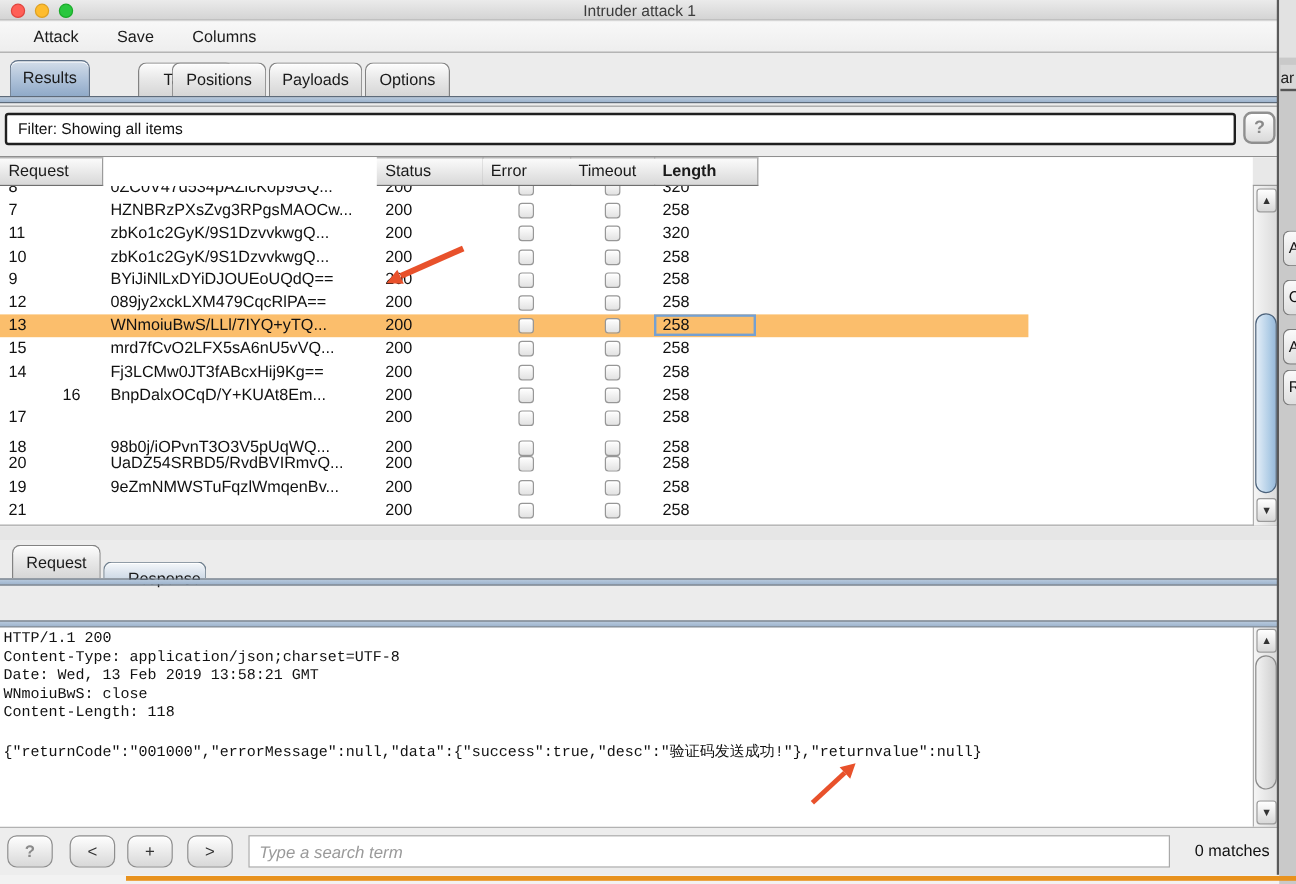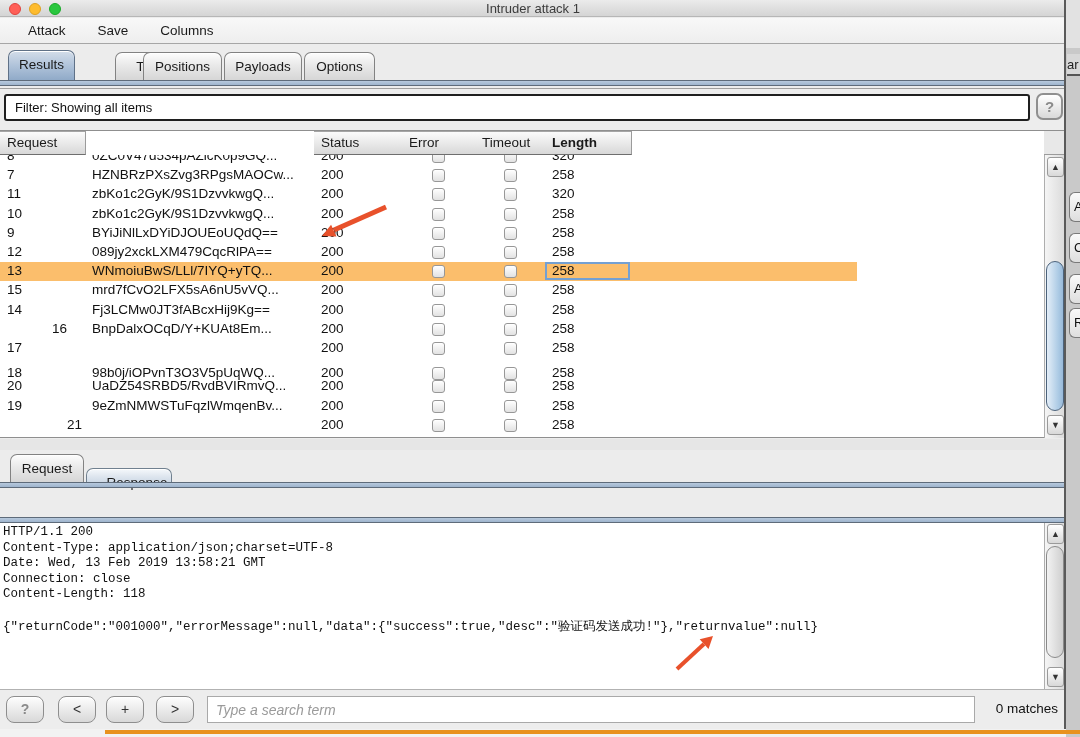--- a/index.html
+++ b/index.html
@@ -271,21 +271,21 @@
           <div class="row" style="top: 241.6px;">
             <div class="cell" style="left: 7px; width: 75px;">19</div>
             <div class="cell" style="left: 92px; width: 218px;">9eZmNMWSTuFqzlWmqenBv...</div>
             <div class="cell" style="left: 321px; width: 80px;">200</div>
             <div class="cell" style="left: 552px; width: 78px;">258</div>
             <div class="cell" style="left: 638px; width: 215px;"></div>
             <span class="checkbox" style="left: 432px; top: 3px;"></span>
             <span class="checkbox" style="left: 504px; top: 3px;"></span>
           </div>
           <div class="row" style="top: 260.8px;">
-            <div class="cell" style="left: 7px; width: 75px; text-align: right;">21</div>
+            <div class="cell" style="left: 7px; width: 75px;">21</div>
             <div class="cell" style="left: 321px; width: 80px;">200</div>
             <div class="cell" style="left: 552px; width: 78px;">258</div>
             <div class="cell" style="left: 638px; width: 215px;"></div>
             <span class="checkbox" style="left: 432px; top: 3px;"></span>
             <span class="checkbox" style="left: 504px; top: 3px;"></span>
           </div>
         </div>
       <div class="vscroll" style="top:24px;height:283px;">
         <div class="sb-btn" style="top:2px;">▲</div>
         <div class="sb-thumb blue" style="top:106px;height:150px;"></div>
@@ -300,21 +300,21 @@
         <div class="tab selected-light" style="left: 86px; width: 86px;">Response</div>
       </div>
     <div class="pane-band" style="top:482px;"></div>
 
     <div class="pane-band" style="top:517px;"></div>
 
     <div class="response" id="response">
         <div class="resp-line" style="top: 2px;">HTTP/1.1 200</div>
         <div class="resp-line" style="top: 17.5px;">Content-Type: application/json;charset=UTF-8</div>
         <div class="resp-line" style="top: 33px;">Date: Wed, 13 Feb 2019 13:58:21 GMT</div>
-        <div class="resp-line" style="top: 48.5px;">Connection: close</div>
+        <div class="resp-line" style="top: 48.5px;">WNmoiuBwS: close</div>
         <div class="resp-line" style="top: 64px;">Content-Length: 118</div>
         <div class="resp-line" style="top: 79.5px;"></div>
         <div class="resp-line" style="top: 95px;">{"returnCode":"001000","errorMessage":null,"data":{"success":true,"desc":"验证码发送成功!"},"returnvalue":null}</div>
       </div>
     <div class="vscroll" style="top:523px;height:166px;">
       <div class="sb-btn" style="top:1px;">▲</div>
       <div class="sb-thumb gray" style="top:23px;height:112px;"></div>
       <div class="sb-btn" style="top:144px;">▼</div>
     </div>
 

